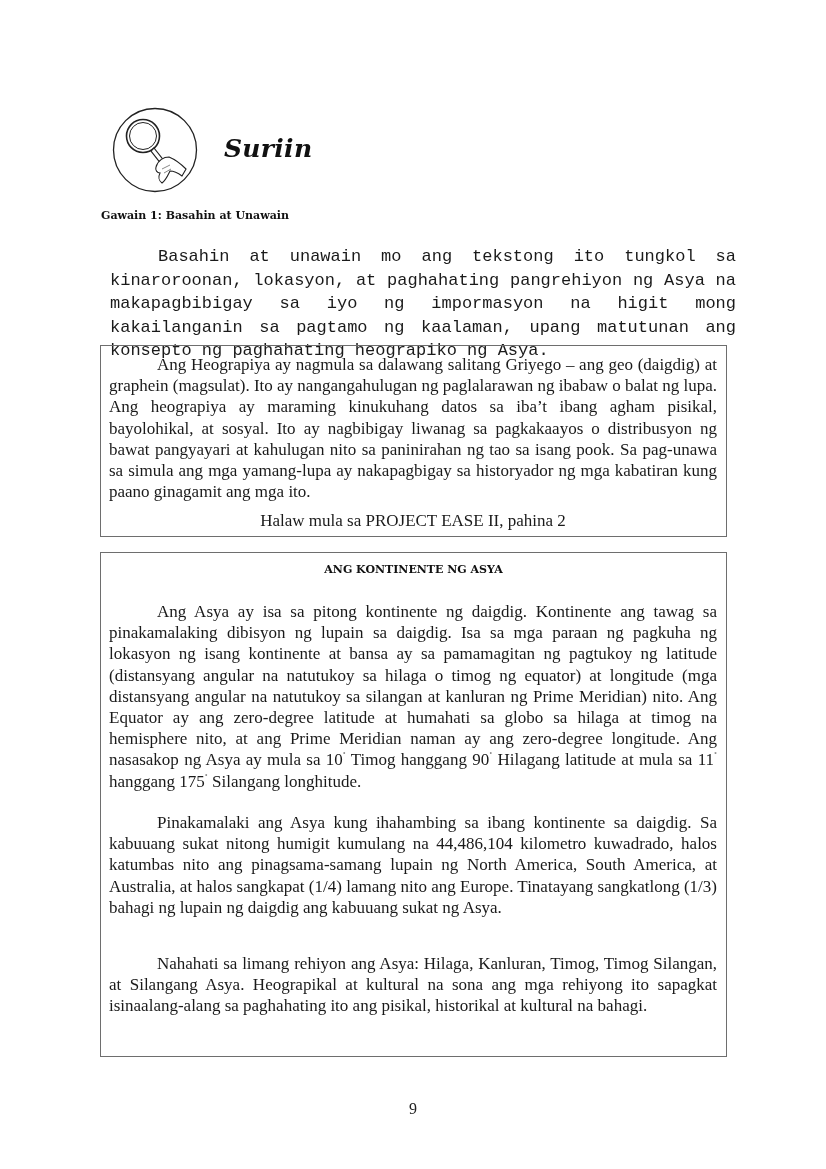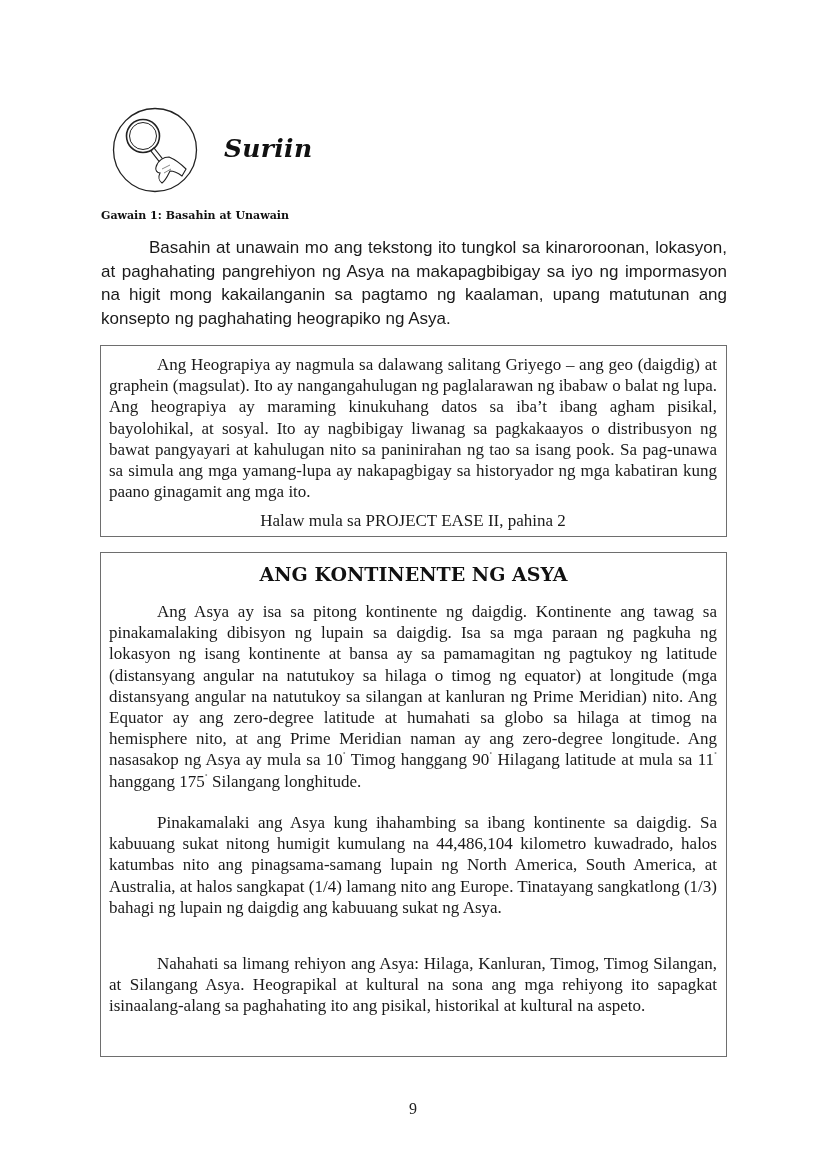--- a/index.html
+++ b/index.html
@@ -4,32 +4,32 @@
   <style>
     html, body { margin: 0; padding: 0; background: #ffffff; }
     body { width: 826px; height: 1169px; position: relative; overflow: hidden; color: #1a1a1a; }
     .page { position: absolute; left: 0; top: 0; width: 826px; height: 1169px; }
 
     .icon-circle { position: absolute; left: 112px; top: 107px; width: 86px; height: 86px; }
     .suriin-title { position: absolute; left: 224px; top: 134px; font-family: "DejaVu Serif", serif; font-weight: bold; font-style: italic; font-size: 25px; color: #111; letter-spacing: 0.3px; }
 
     .gawain { position: absolute; left: 101px; top: 209px; font-family: "DejaVu Serif", serif; font-weight: bold; font-size: 11px; color: #111; }
 
-    .intro { position: absolute; left: 101px; top: 236px; width: 626px; font-family: Liberation Sans, sans-serif; font-size: 17px; line-height: 23.6px; text-align: justify; color: #1a1a1a; margin: 0; }
+    .intro { position: absolute; left: 101px; top: 236px; width: 626px; font-family: Liberation Mono, monospace; font-size: 17px; line-height: 23.6px; text-align: justify; color: #1a1a1a; margin: 9px; }
     .indent { text-indent: 48px; }
 
     .box { position: absolute; border: 1.5px solid #6e6e6e; box-sizing: border-box; }
     .box1 { left: 100px; top: 345px; width: 627px; height: 192px; }
     .box2 { left: 100px; top: 552px; width: 627px; height: 505px; }
 
     .bp { font-family: "Liberation Serif", serif; font-size: 17px; line-height: 21.2px; text-align: justify; color: #1a1a1a; margin: 0; }
     .box1 .bp.main { position: absolute; left: 8px; top: 8px; width: 608px; }
     .box1 .bp.source { position: absolute; left: 8px; top: 164px; width: 608px; text-align: center; }
 
-    .box2 .heading { position: absolute; left: 0; top: 10px; width: 100%; text-align: center; font-family: "DejaVu Serif", serif; font-weight: bold; font-size: 19px; color: #111; }
+    .box2 .heading { position: absolute; left: 0; top: 10px; width: 100%; text-align: center; font-family: "DejaVu Serif", serif; font-weight: bold; font-size: 11px; color: #111; }
     .box2 .p1 { position: absolute; left: 8px; top: 48px; width: 608px; }
     .box2 .p2 { position: absolute; left: 8px; top: 259px; width: 608px; }
     .box2 .p3 { position: absolute; left: 8px; top: 400px; width: 608px; }
 
     .page-number { position: absolute; left: 0; top: 1100px; width: 826px; text-align: center; font-family: "Liberation Serif", serif; font-size: 16px; color: #222; }
     sup.deg { font-size: 9px; vertical-align: 7px; line-height: 0; }
   </style>
 </head>
 <body>
 
@@ -53,17 +53,17 @@
 
   <div class="box box1">
     <p class="bp main indent">Ang Heograpiya ay nagmula sa dalawang salitang Griyego – ang geo (daigdig) at graphein (magsulat). Ito ay nangangahulugan ng paglalarawan ng ibabaw o balat ng lupa. Ang heograpiya ay maraming kinukuhang datos sa iba’t ibang agham pisikal, bayolohikal, at sosyal. Ito ay nagbibigay liwanag sa pagkakaayos o distribusyon ng bawat pangyayari at kahulugan nito sa paninirahan ng tao sa isang pook. Sa pag-unawa sa simula ang mga yamang-lupa ay nakapagbigay sa historyador ng mga kabatiran kung paano ginagamit ang mga ito.</p>
     <p class="bp source">Halaw mula sa PROJECT EASE II, pahina 2</p>
   </div>
 
   <div class="box box2">
     <div class="heading">ANG KONTINENTE NG ASYA</div>
     <p class="bp p1 indent"><span>Ang Asya ay isa sa pitong kontinente ng daigdig. Kontinente ang tawag sa pinakamalaking dibisyon ng lupain sa daigdig. Isa sa mga paraan ng pagkuha ng lokasyon ng isang kontinente at bansa ay sa pamamagitan ng pagtukoy ng latitude (distansyang angular na natutukoy sa hilaga o timog ng equator) at longitude (mga distansyang angular na natutukoy sa silangan at kanluran ng Prime Meridian) nito. Ang Equator ay ang zero-degree latitude at humahati sa globo sa hilaga at timog na hemisphere nito, at ang Prime Meridian naman ay ang zero-degree longitude. Ang nasasakop ng Asya ay mula sa 10</span><sup class="deg">˚</sup><span> Timog hanggang 90</span><sup class="deg">˚</sup><span> Hilagang latitude at mula sa 11</span><sup class="deg">˚</sup><span> hanggang 175</span><sup class="deg">˚</sup><span> Silangang longhitude.</span></p>
     <p class="bp p2 indent">Pinakamalaki ang Asya kung ihahambing sa ibang kontinente sa daigdig. Sa kabuuang sukat nitong humigit kumulang na 44,486,104 kilometro kuwadrado, halos katumbas nito ang pinagsama-samang lupain ng North America, South America, at Australia, at halos sangkapat (1/4) lamang nito ang Europe. Tinatayang sangkatlong (1/3) bahagi ng lupain ng daigdig ang kabuuang sukat ng Asya.</p>
-    <p class="bp p3 indent">Nahahati sa limang rehiyon ang Asya: Hilaga, Kanluran, Timog, Timog Silangan, at Silangang Asya. Heograpikal at kultural na sona ang mga rehiyong ito sapagkat isinaalang-alang sa paghahating ito ang pisikal, historikal at kultural na aspeto.</p>
+    <p class="bp p3 indent">Nahahati sa limang rehiyon ang Asya: Hilaga, Kanluran, Timog, Timog Silangan, at Silangang Asya. Heograpikal at kultural na sona ang mga rehiyong ito sapagkat isinaalang-alang sa paghahating ito ang pisikal, historikal at kultural na bahagi.</p>
   </div>
 
   <div class="page-number">9</div>
 </div>
 
 </body></html>

